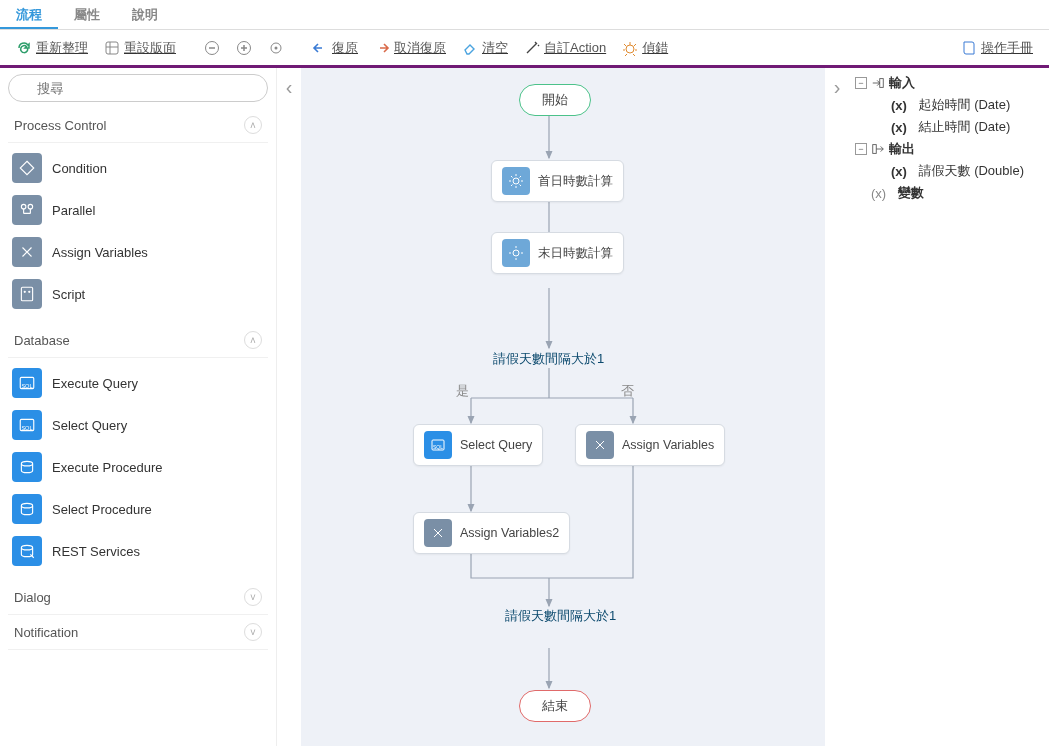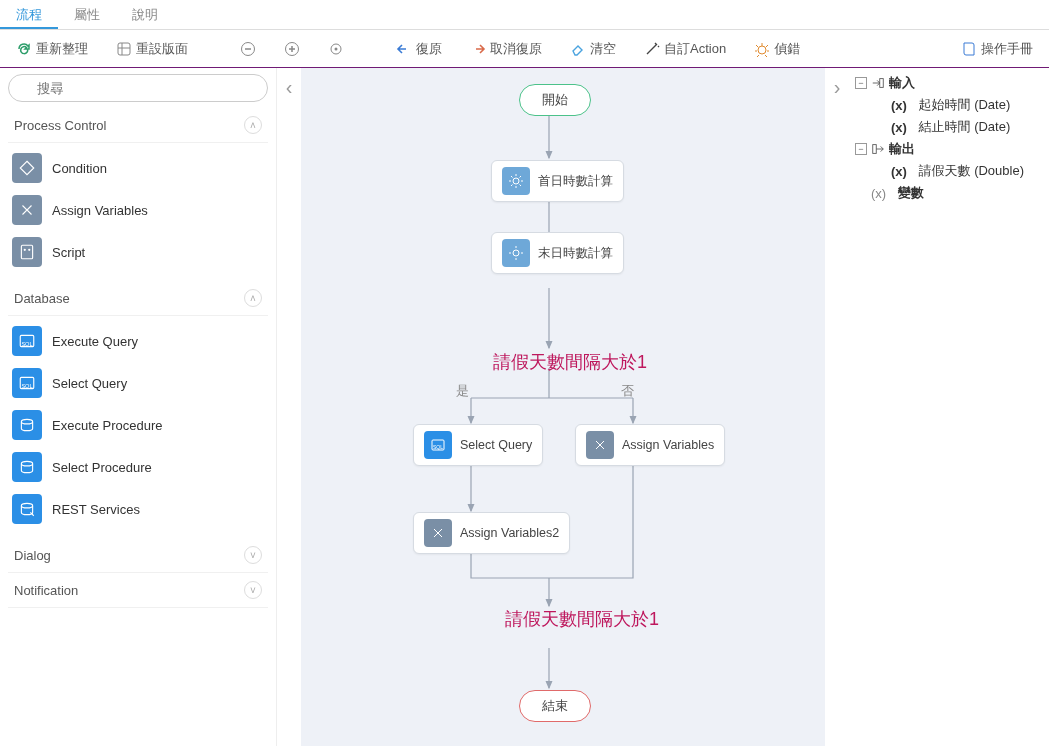--- a/index.html
+++ b/index.html
@@ -1,24 +1,24 @@
 <!DOCTYPE html>
 <html><head>
 <meta charset="utf-8">
 <style>
 * { box-sizing: border-box; margin: 0; padding: 0; }
 body { font-family: "Microsoft JhengHei", "PingFang TC", Arial, sans-serif; font-size: 13px; color: #333; width: 1049px; height: 746px; overflow: hidden; background: #fff; }
 
 
 .tabs { display: flex; border-bottom: 1px solid #ddd; height: 30px; align-items: stretch; }
-.tab { padding: 6px 16px; color: #888; cursor: pointer; }
+.tab { padding: 6px 16px; color: #888; cursor: pointer; font-weight: bold; }
 .tab.active { color: #3498db; border-bottom: 2px solid #3498db; }
 
 
-.toolbar { display: flex; align-items: center; padding: 6px 10px; gap: 16px; border-bottom: 1px solid #701a75; height: 38px; }
+.toolbar { display: flex; align-items: center; padding: 6px 10px; gap: 4px; border-bottom: 3px solid #701a75; height: 38px; text-decoration: underline; }
 .tb-item { display: flex; align-items: center; gap: 4px; padding: 2px 6px; cursor: pointer; color: #555; }
 .tb-sep { width: 8px; }
 .tb-spacer { flex: 1; }
 .tb-ico { width: 16px; height: 16px; display: inline-flex; align-items: center; justify-content: center; }
 
 
 .main { display: flex; height: calc(100% - 68px); }
 .left { width: 277px; border-right: 1px solid #eee; display: flex; flex-direction: column; }
 .search-wrap { padding: 6px 8px; }
 .search { width: 100%; height: 28px; border: 1px solid #ccc; border-radius: 14px; padding: 0 10px 0 28px; background: #fff; position: relative; }
@@ -41,21 +41,21 @@
 .canvas-wrap { flex: 1; position: relative; background: #eef1f7; overflow: hidden; }
 
 .node { position: absolute; background: #fff; border: 1px solid #d6dbe2; border-radius: 6px; display: flex; align-items: center; padding: 6px 10px; gap: 8px; min-width: 120px; box-shadow: 0 1px 2px rgba(0,0,0,.05); }
 .node .nicon { width: 28px; height: 28px; border-radius: 4px; display: flex; align-items: center; justify-content: center; color: #fff; flex-shrink: 0; }
 .node .ntext { font-size: 12.5px; color: #444; line-height: 1.2; }
 
 .startend { position: absolute; background: #fff; border-radius: 20px; padding: 6px 22px; font-size: 13px; color: #444; }
 .startend.green { border: 1.5px solid #4cc28a; }
 .startend.red { border: 1.5px solid #e06a6a; }
 
-.cond-label { position: absolute; font-size: 18px; color: #be185d; white-space: nowrap; }
+.cond-label { position: absolute; font-size: 13px; color: #0c4a6e; white-space: nowrap; }
 .branch-label { position: absolute; font-size: 13px; color: #888; }
 
 svg.edges { position: absolute; inset: 0; width: 100%; height: 100%; pointer-events: none; }
 svg.edges path, svg.edges line { stroke: #9aa4b3; stroke-width: 1.2; fill: none; }
 svg.edges polygon { fill: #9aa4b3; }
 
 
 .right { width: 200px; padding: 4px 6px; font-size: 13px; }
 .tree-row { display: flex; align-items: center; gap: 4px; padding: 2px 0; white-space: nowrap; }
 .tree-indent1 { padding-left: 16px; }
@@ -195,20 +195,30 @@
             <div class="picon grey">
               <svg width="18" height="18" viewBox="0 0 16 16">
                 <path d="M8 2 14 8 8 14 2 8z" fill="none" stroke="#fff"></path>
               </svg>
             </div>
             <span>Condition</span>
           </div>
           <div class="pitem">
             <div class="picon grey">
               <svg width="18" height="18" viewBox="0 0 16 16">
+                <circle cx="5" cy="5" r="2" fill="none" stroke="#fff"></circle>
+                <circle cx="11" cy="5" r="2" fill="none" stroke="#fff"></circle>
+                <path d="M5 7v4M11 7v4M5 11h6" stroke="#fff"></path>
+              </svg>
+            </div>
+            <span>Parallel</span>
+          </div>
+          <div class="pitem">
+            <div class="picon grey">
+              <svg width="18" height="18" viewBox="0 0 16 16">
                 <path d="M4 4l4 4-4 4M12 4l-4 4 4 4" stroke="#fff" fill="none"></path>
               </svg>
             </div>
             <span>Assign Variables</span>
           </div>
           <div class="pitem">
             <div class="picon grey">
               <svg width="18" height="18" viewBox="0 0 16 16">
                 <rect x="3" y="2" width="10" height="12" rx="1" fill="none" stroke="#fff"></rect>
                 <circle cx="6" cy="6" r="1" fill="#fff"></circle>

